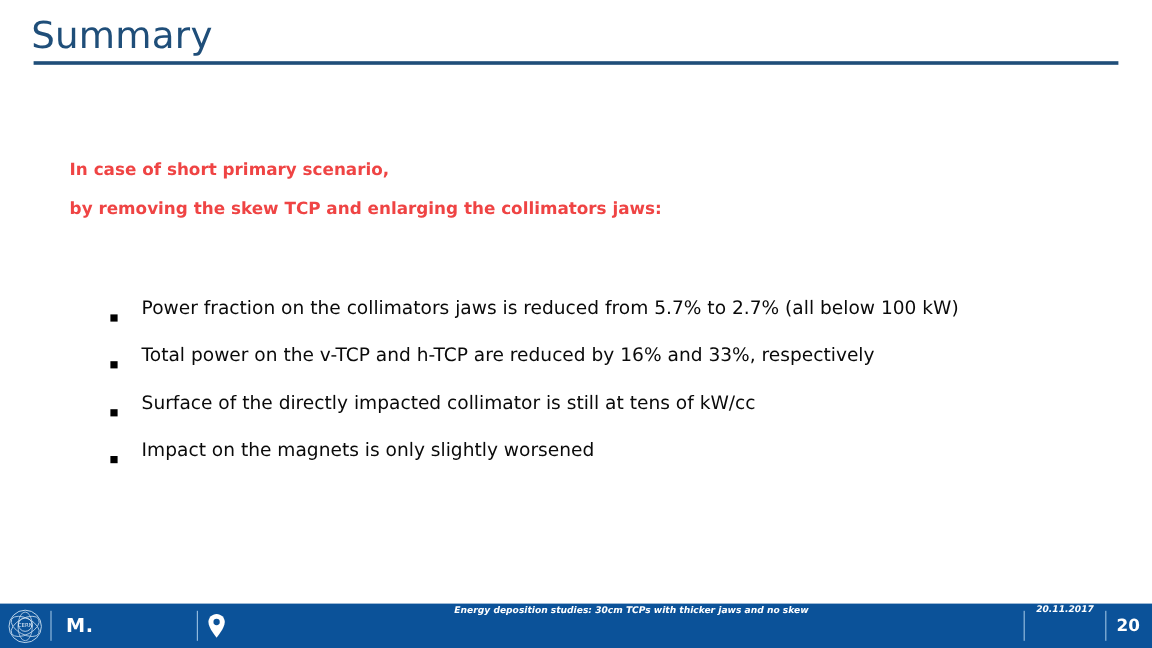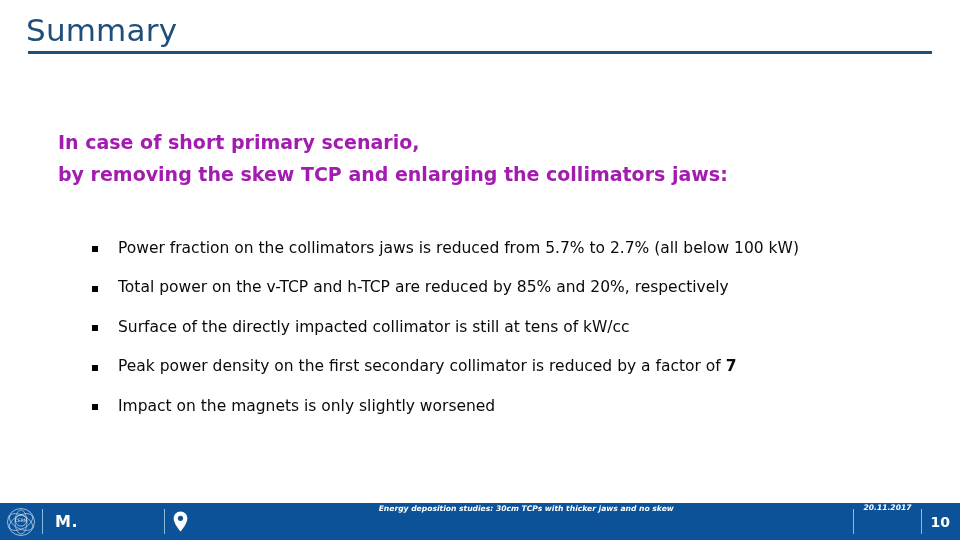--- a/index.html
+++ b/index.html
@@ -53,40 +53,40 @@
   }
 
   
   .intro {
     position: absolute;
     left: 58px;
     top: 132px;
     width: 860px;
   }
   .intro-line {
-    font-size: 19px;
-    font-weight: bold;
-    color: #a21caf;
+    font-size: 14px;
+    font-weight: bold;
+    color: #ef4444;
     line-height: 20px;
     white-space: nowrap;
   }
   .intro-line.second {
     margin-top: 12px;
   }
 
   
   .bullets {
     position: absolute;
     left: 92px;
     top: 228px;
     width: 850px;
   }
   .bullet-row {
     display: flex;
-    align-items: center;
+    align-items: flex-end;
     height: 39.5px;
   }
   .bullet-marker {
     width: 26px;
     flex: 0 0 26px;
     font-size: 13px;
     line-height: 22px;
     color: #000000;
     display: flex;
     align-items: center;
@@ -229,36 +229,30 @@
       <div class="bullet-marker">
           <i></i>
         </div>
       <div class="bullet-text"><span>Power fraction on the collimators jaws is reduced from 5.7% to 2.7% (all below 100 kW)</span><b></b></div>
     </div>
 
     <div class="bullet-row">
       <div class="bullet-marker">
           <i></i>
         </div>
-      <div class="bullet-text"><span>Total power on the v-TCP and h-TCP are reduced by 85% and 20%, respectively</span><b></b></div>
+      <div class="bullet-text"><span>Total power on the v-TCP and h-TCP are reduced by 16% and 33%, respectively</span><b></b></div>
     </div>
 
     <div class="bullet-row">
       <div class="bullet-marker">
           <i></i>
         </div>
       <div class="bullet-text"><span>Surface of the directly impacted collimator is still at tens of kW/cc</span><b></b></div>
     </div>
 
-    <div class="bullet-row">
-      <div class="bullet-marker">
-          <i></i>
-        </div>
-      <div class="bullet-text"><span>Peak power density on the first secondary collimator is reduced by a factor of </span><b>7</b></div>
-    </div>
 
     <div class="bullet-row">
       <div class="bullet-marker">
           <i></i>
         </div>
       <div class="bullet-text"><span>Impact on the magnets is only slightly worsened</span><b></b></div>
     </div>
 
   </div>
 
@@ -298,18 +292,18 @@
 
     <div class="divider"></div>
 
     <div class="footer-date">
       <span>20.11.2017</span>
     </div>
 
     <div class="divider"></div>
 
     <div class="footer-page">
-      <span>10</span>
+      <span>20</span>
     </div>
 
   </div>
 
 </div>
 
 </body></html>

